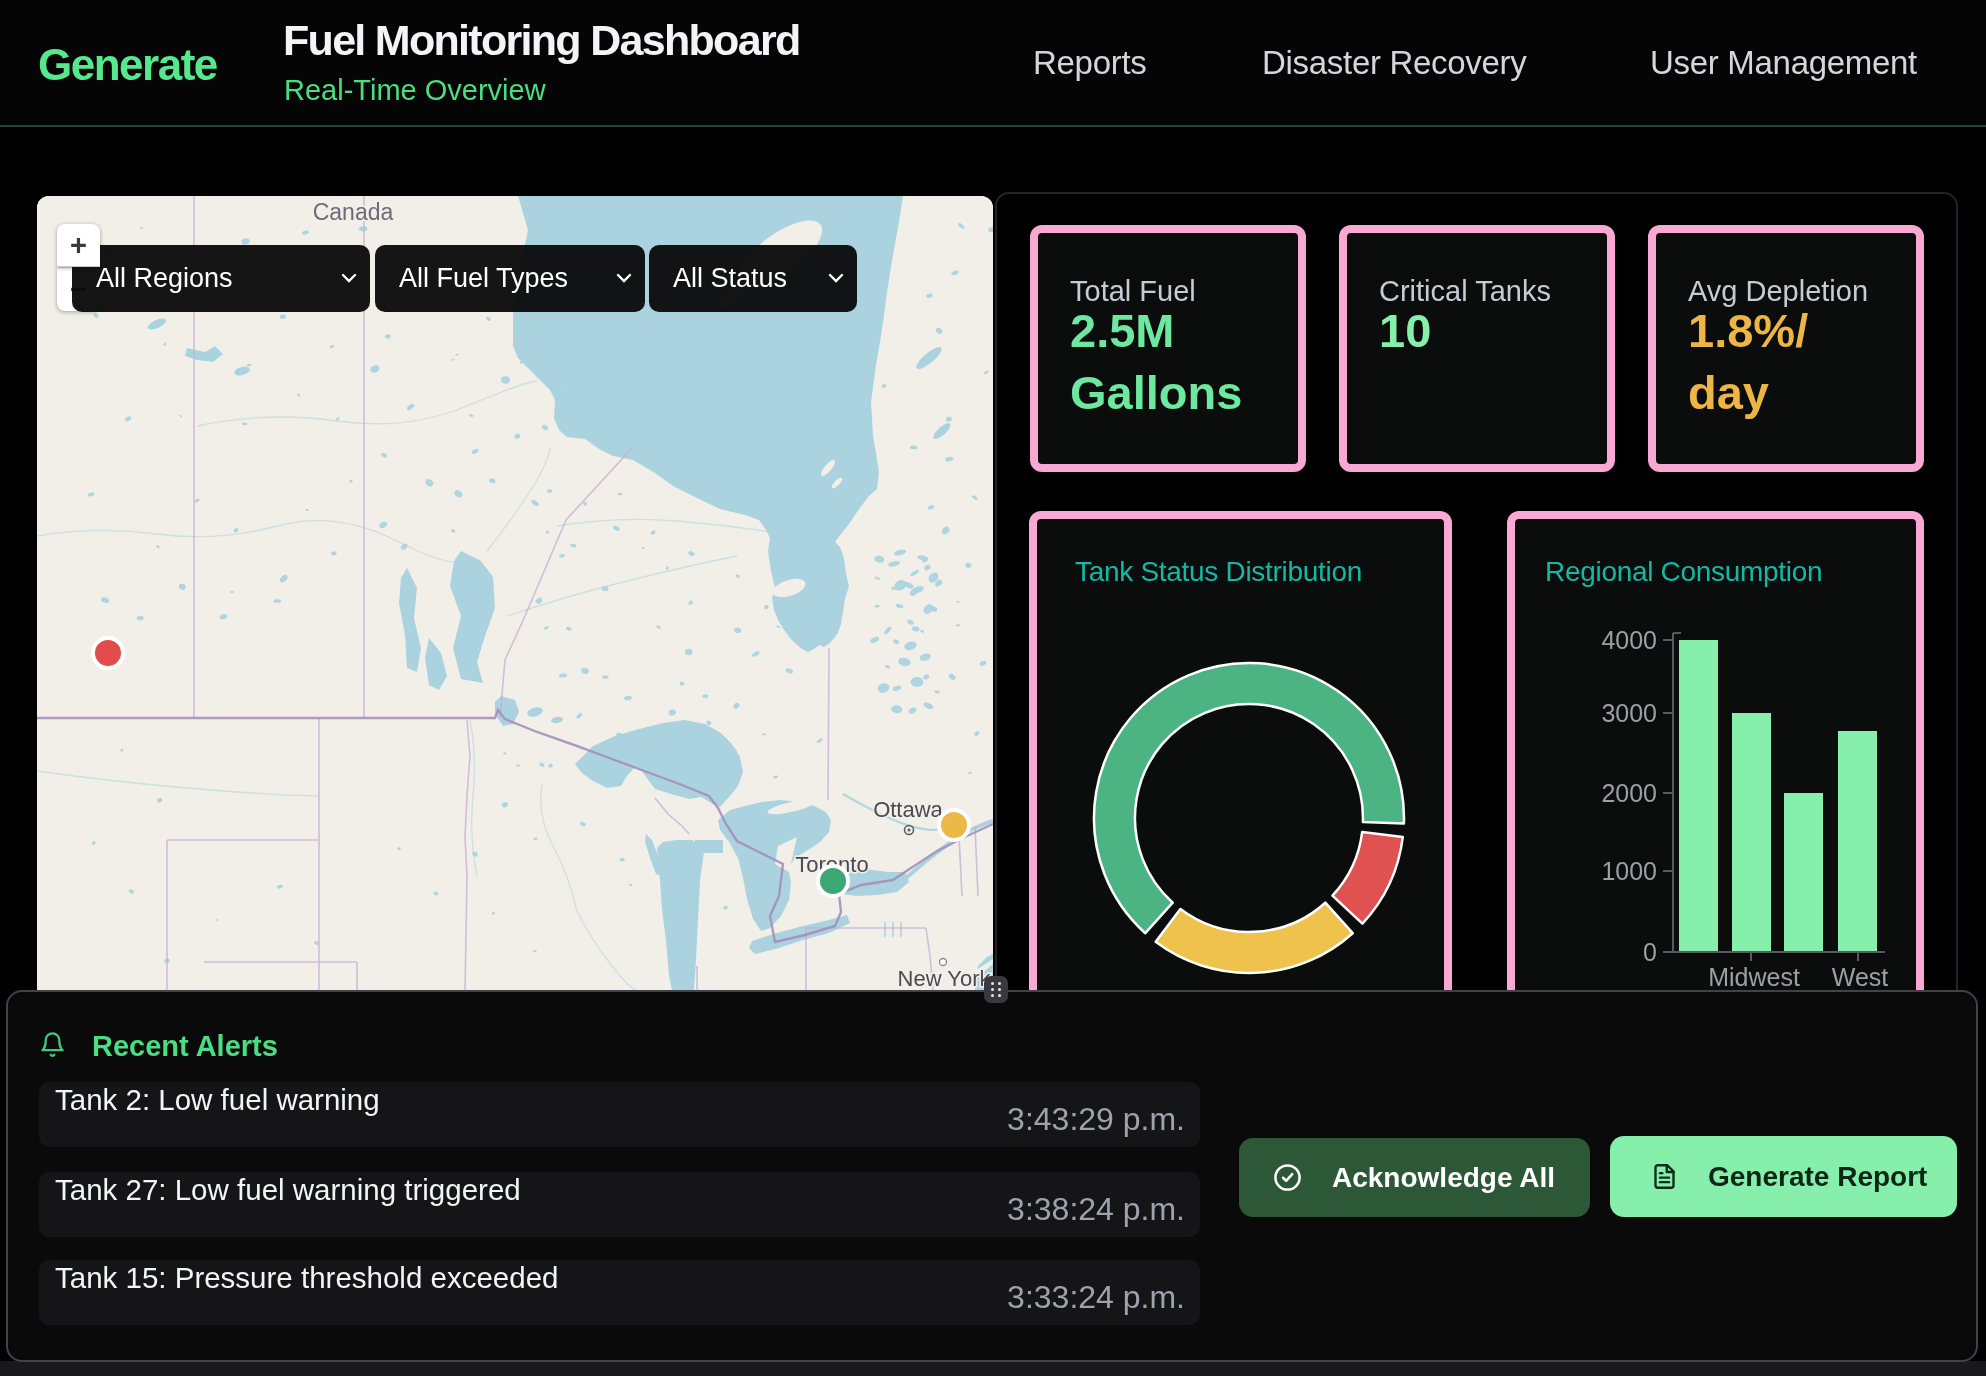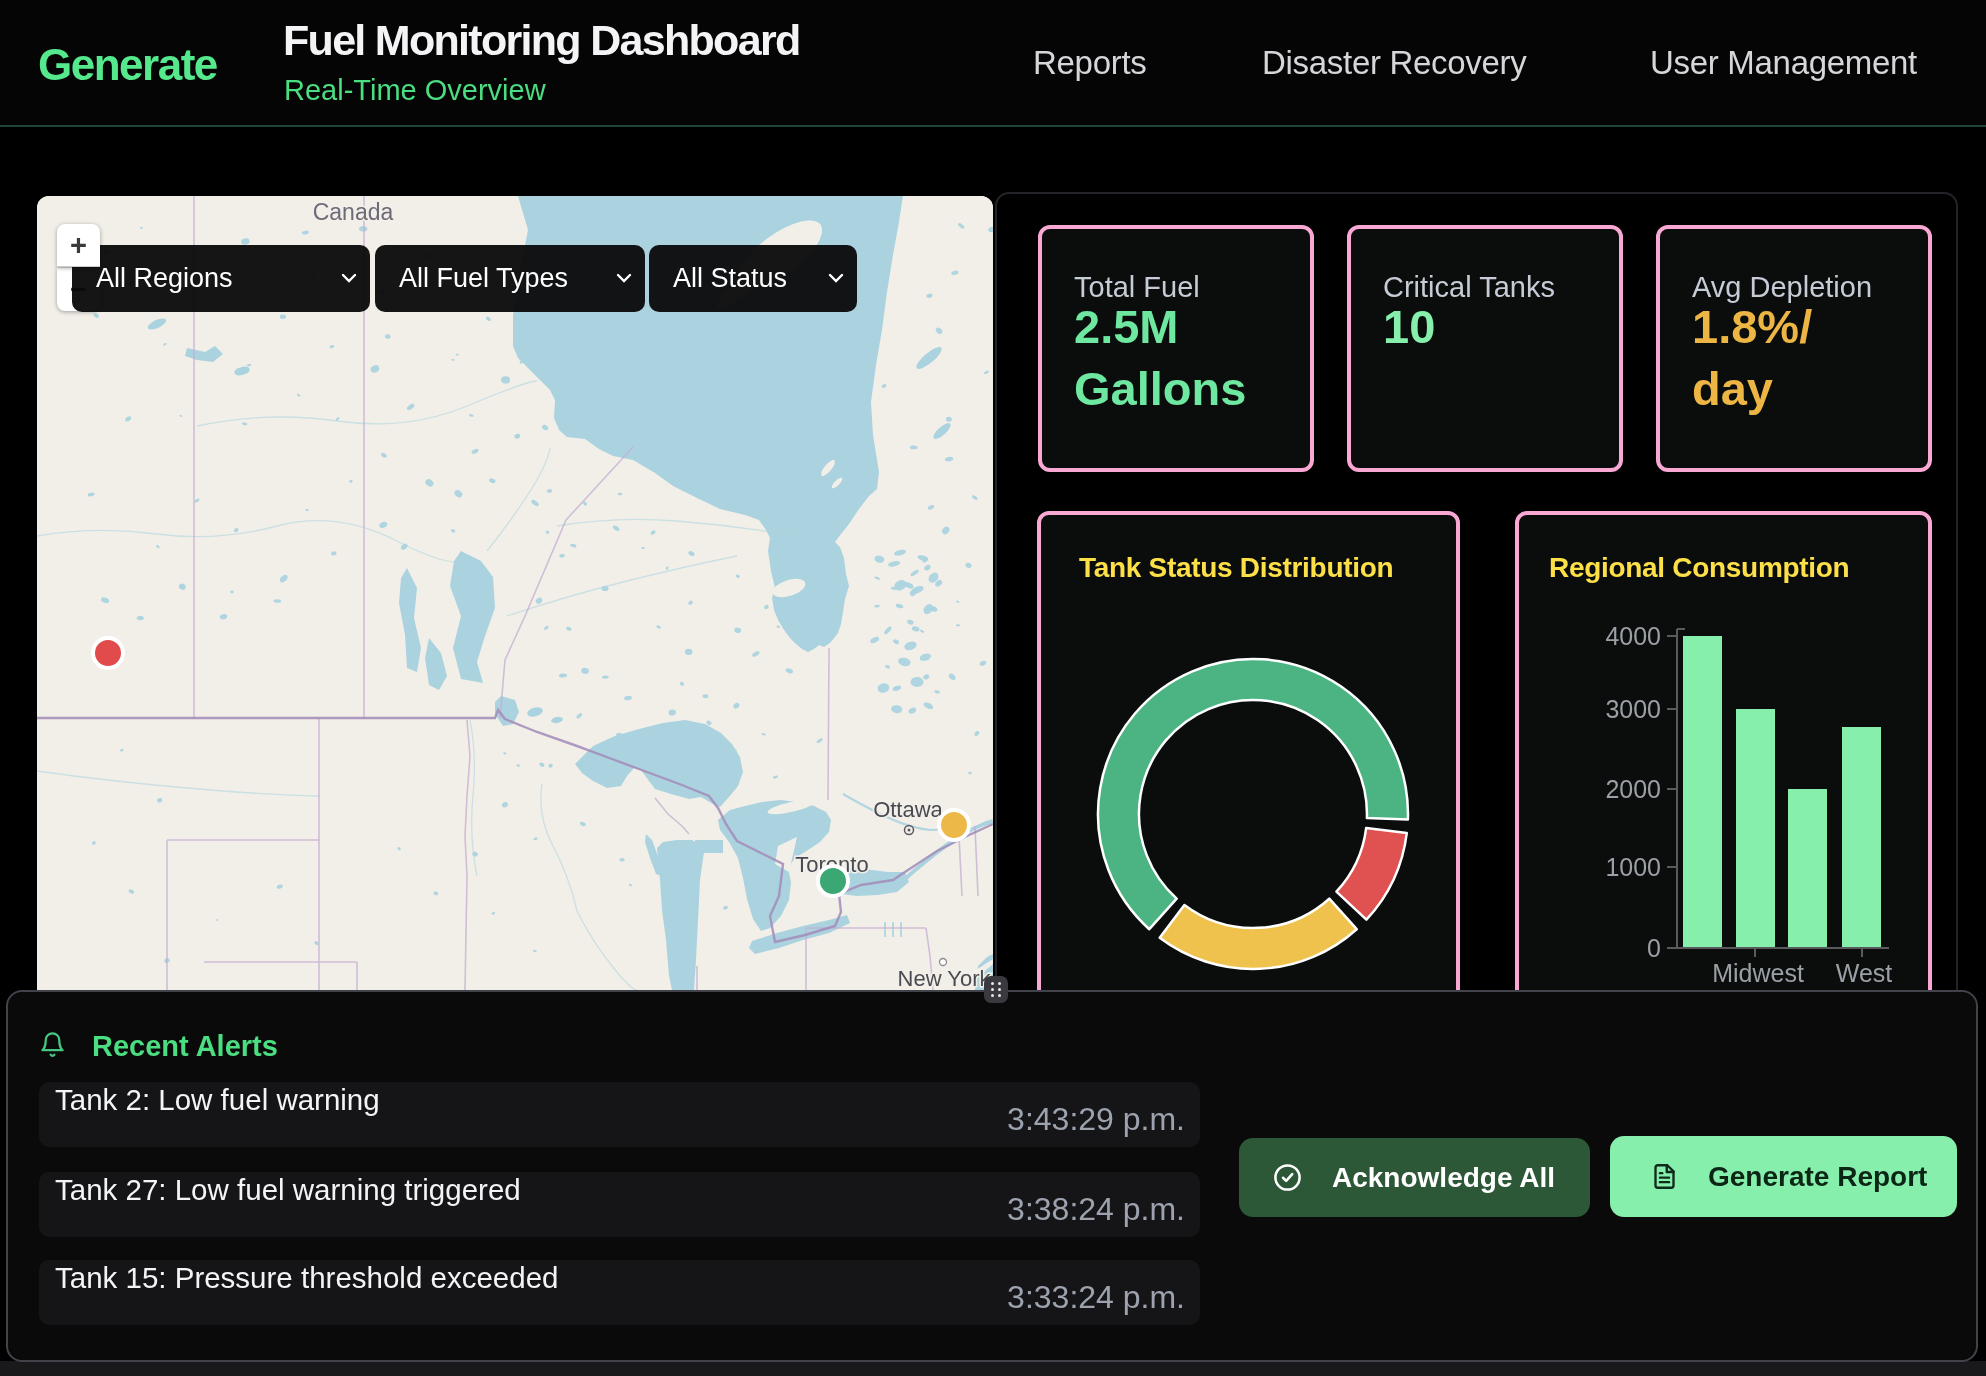--- a/index.html
+++ b/index.html
@@ -11,24 +11,24 @@
 #subtitle { position:absolute; left:284px; top:74px; font-size:29px; color:#4ade80; }
 .nav { position:absolute; top:44px; font-size:33px; color:#d6d6da; letter-spacing:-0.3px; }
 #main { position:absolute; left:0; top:127px; width:1986px; height:1234px; background:#000; }
 #outerbox { position:absolute; left:995px; top:192px; width:963px; height:1162px; border:2px solid #232329; border-radius:14px; }
 #map { position:absolute; left:37px; top:196px; width:956px; height:1024px; border-radius:12px; overflow:hidden; background:#f2efe9; }
 .dd { position:absolute; top:49px; height:67px; background:rgba(8,8,9,0.95); border-radius:10px; color:#fff; font-size:27px; display:flex; align-items:center; }
 .dd .lab { padding-left:24px; }
 .dd svg { position:absolute; right:13px; top:28px; }
 .zbtn { position:absolute; left:20px; width:43px; height:43px; background:#fff; color:#3a3a3a; font-size:29px; font-weight:600; text-align:center; line-height:43px; box-shadow:0 1px 4px rgba(0,0,0,0.35); }
 .dd { z-index:10; }
-.card { position:absolute; background:#0b0d0c; border:4px solid #f9a8d4; border-radius:12px;margin-left:8px; }
+.card { position:absolute; background:#0b0d0c; border:8px solid #f9a8d4; border-radius:12px; }
 .statlab { position:absolute; left:32px; top:42px; font-size:29px; color:#c6ccd6; }
 .statval { position:absolute; left:32px; top:67px; font-size:47px; font-weight:bold; line-height:62px; }
-.ctitle { position:absolute; left:38px; top:37px; font-size:28px; font-weight:bold; color:#fde047; letter-spacing:-0.3px; }
+.ctitle { position:absolute; left:38px; top:37px; font-size:28px; font-weight:normal; color:#14b8a6; letter-spacing:-0.3px; }
 #alerts { position:absolute; left:6px; top:990px; width:1972px; height:372px; background:#0a0a0b; border:2px solid #42424a; border-radius:16px; }
 .arow { position:absolute; left:31px; width:1161px; height:65px; background:#151517; border-radius:10px; }
 .arow .msg { position:absolute; left:16px; top:1px; font-size:29.5px; color:#f3f4f6; }
 .arow .tim { position:absolute; right:15px; top:19px; font-size:32px; color:#9ca3af; }
 #ackbtn { position:absolute; left:1231px; top:146px; width:351px; height:79px; background:#2d5838; border-radius:14px;padding-left:44px; }
 #genbtn { position:absolute; left:1602px; top:144px; width:347px; height:81px; background:#86efac; border-radius:14px; }
 .btxt { position:absolute; font-size:28px; font-weight:bold; top:50%; transform:translateY(-50%); }
 #grip { position:absolute; left:984px; top:976px; width:24px; height:27px; background:#39393f; border-radius:7px; }
 #grip i { position:absolute; width:3px; height:3px; border-radius:2px; background:#e8e8e8; }
 </style>

